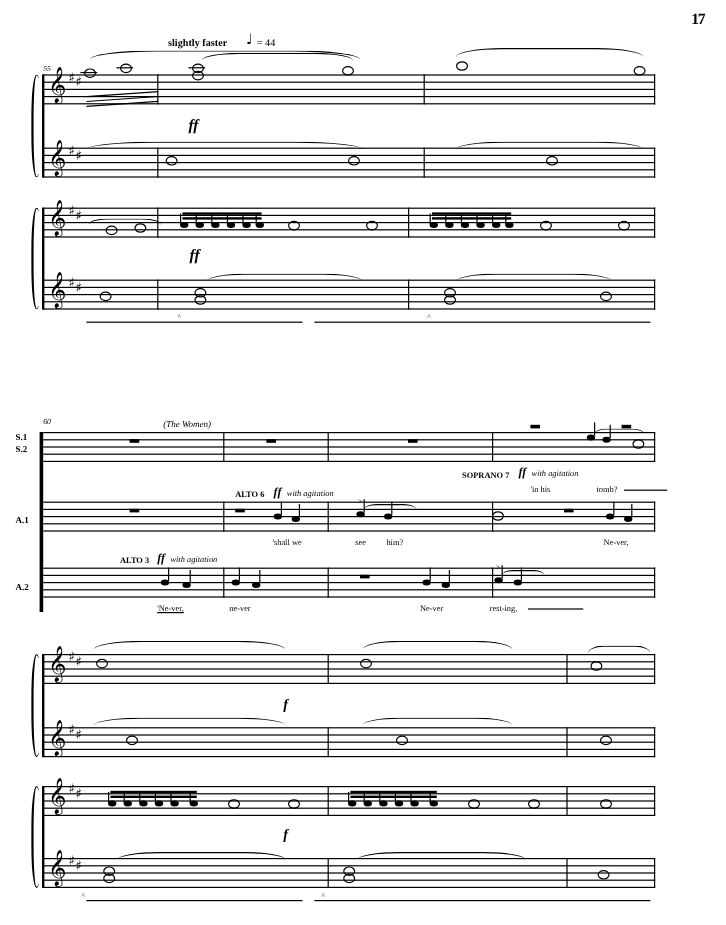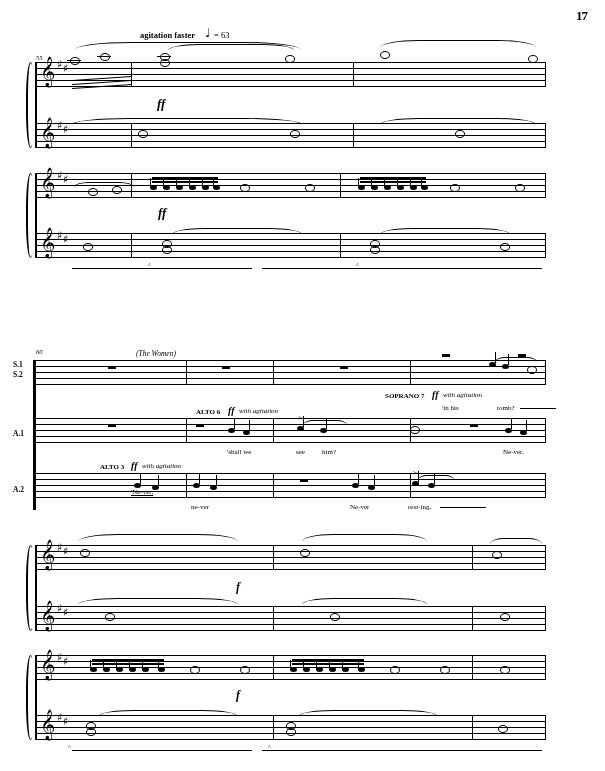--- a/index.html
+++ b/index.html
@@ -57,23 +57,23 @@
 </style>
 </head>
 <body>
 
 <div class="page">
 
   <div class="page-number">17</div>
 
   <div class="sys" style="left:0;top:0;width:605px;height:280px;">
 
-    <div class="txt bold" style="left:140px;top:30px;font-size:8.5px;">agitation faster</div>
+    <div class="txt bold" style="left:140px;top:30px;font-size:8.5px;">slightly faster</div>
     <div class="txt" style="left:205px;top:26px;font-size:12px;font-family:'DejaVu Sans',sans-serif;">♩</div>
-    <div class="txt" style="left:214px;top:30px;font-size:8.5px;">= 63</div>
+    <div class="txt" style="left:214px;top:30px;font-size:8.5px;">= 44</div>
 
     <div class="meas" style="left:36px;top:54px;">55</div>
 
     <div class="brace" style="left:26px;top:62px;width:8px;height:86px;"></div>
     <div class="thickbar" style="left:35px;top:62px;height:86px;"></div>
 
     <div class="staff" style="left:36px;top:62px;width:510px;height:25px;">
       <div class="ln" style="top:0px;"></div>
         <div class="ln" style="top:6px;"></div>
       <div class="ln" style="top:12px;"></div>
@@ -337,21 +337,21 @@
     <div class="stem" style="left:358px;top:143px;height:11px;"></div>
     <div class="note" style="left:368px;top:155px;width:7px;height:5px;"></div>
     <div class="stem" style="left:374px;top:145px;height:11px;"></div>
     <div class="note" style="left:412px;top:151px;width:7px;height:5px;"></div>
     <div class="stem" style="left:418px;top:141px;height:11px;"></div>
     <div class="note" style="left:428px;top:153px;width:7px;height:5px;"></div>
     <div class="stem" style="left:434px;top:143px;height:11px;"></div>
     <div class="slur" style="left:418px;top:145px;width:36px;height:9px;"></div>
     <div class="txt" style="left:413px;top:139px;font-size:7px;">&gt;</div>
 
-    <div class="lyric" style="left:131px;top:158px;text-decoration:underline;">'Ne-ver,</div>
+    <div class="lyric" style="left:131px;top:173px;text-decoration:underline;">'Ne-ver,</div>
     <div class="lyric" style="left:191px;top:173px;">ne-ver</div>
     <div class="lyric" style="left:350px;top:173px;">Ne-ver</div>
     <div class="lyric" style="left:408px;top:173px;">rest-ing,</div>
     <div class="dash" style="left:440px;top:177px;width:46px;"></div>
 
     <div class="brace" style="left:26px;top:215px;width:8px;height:86px;"></div>
     <div class="thickbar" style="left:35px;top:215px;height:86px;"></div>
 
     <div class="staff" style="left:36px;top:215px;width:510px;height:25px;">
       <div class="ln" style="top:0px;"></div>

